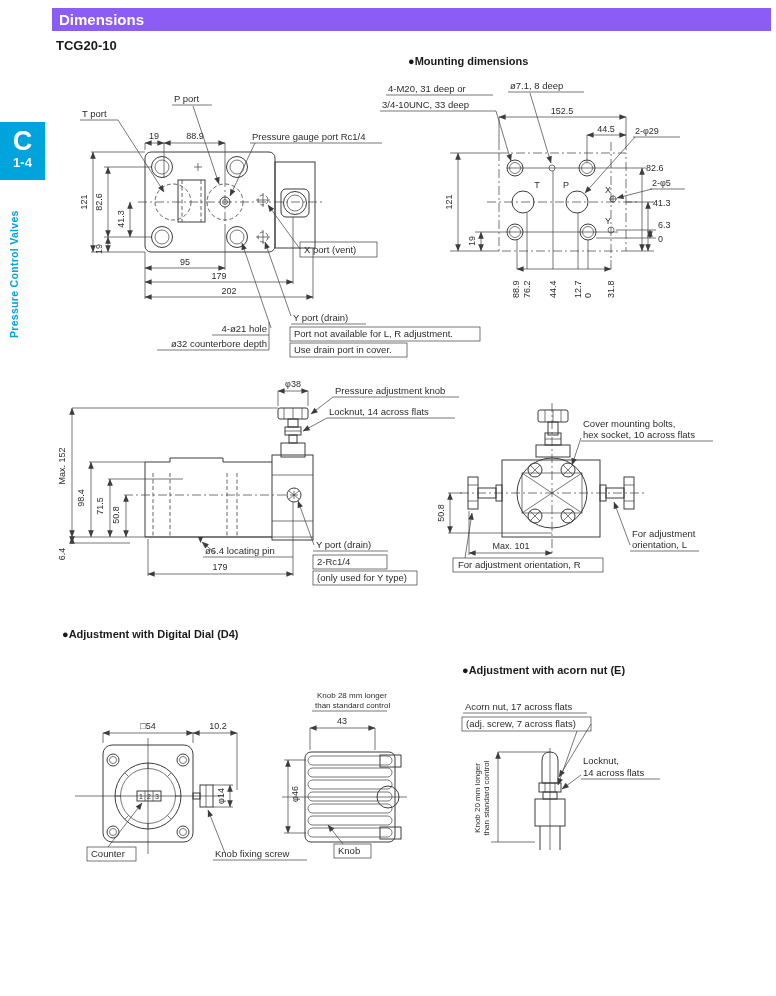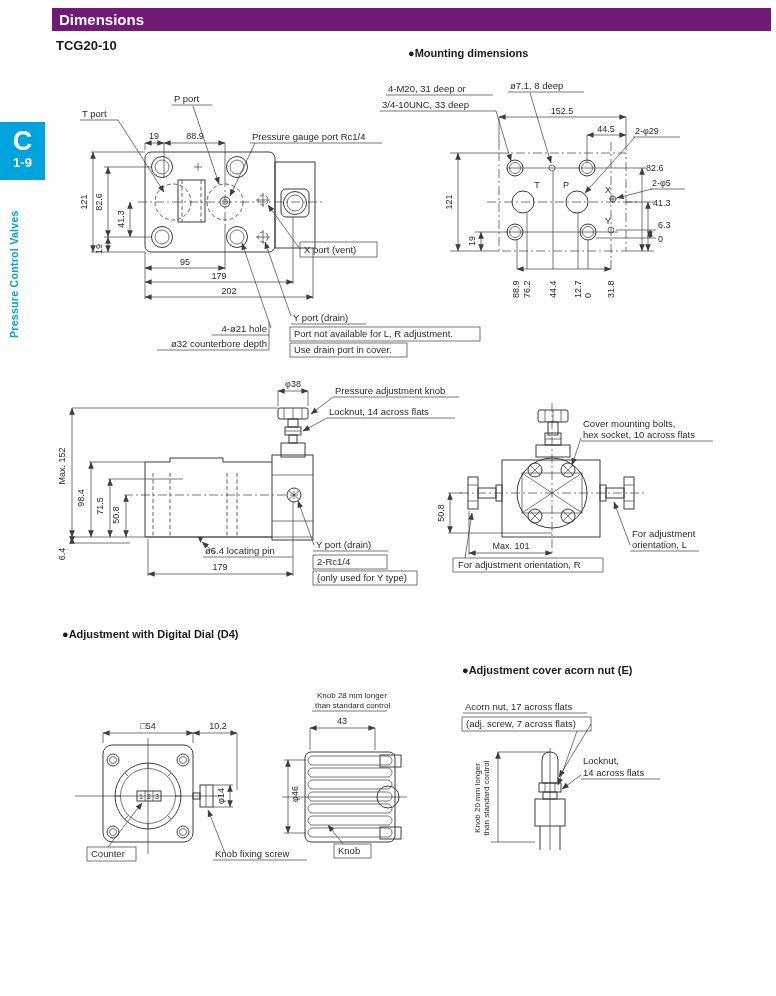--- a/index.html
+++ b/index.html
@@ -1,18 +1,18 @@
 <!DOCTYPE html>
 <html><head>
 <meta charset="utf-8">
 <style>
   html,body{margin:0;padding:0;background:#fff;}
   .page{position:relative;width:776px;height:996px;background:#fff;overflow:hidden;
         font-family:"Liberation Sans",sans-serif;color:#222;}
-  .hdr-bar{position:absolute;left:52px;top:8px;width:719px;height:23px;background:#701a75;
+  .hdr-bar{position:absolute;left:52px;top:8px;width:719px;height:23px;background:#8b5cf6;
            color:#fff;font-weight:bold;font-size:15px;line-height:23px;padding-left:7px;box-sizing:border-box;}
   .model{position:absolute;left:56px;top:38px;font-weight:bold;font-size:13px;color:#1a1a1a;}
   .tab{position:absolute;left:0;top:122px;width:45px;height:58px;background:#00a4dd;color:#fff;
        text-align:center;font-weight:bold;}
   .tab .big{font-size:27px;line-height:30px;margin-top:4px;}
   .tab .small{font-size:13px;line-height:14px;}
   .vcat{position:absolute;left:8px;top:188px;height:150px;writing-mode:vertical-rl;transform:rotate(180deg);
         color:#00a4dd;font-weight:bold;font-size:10.5px;letter-spacing:0.3px;}
   .sec-h{position:absolute;font-weight:bold;font-size:11px;color:#1a1a1a;}
   svg{position:absolute;overflow:visible;}
@@ -38,27 +38,27 @@
     </defs>
   </svg>
 
   <div class="hdr-bar">
     <span>Dimensions</span>
   </div>
   <div class="model">TCG20-10</div>
 
   <div class="tab">
     <div class="big">C</div>
-    <div class="small">1-9</div>
+    <div class="small">1-4</div>
   </div>
   <div class="vcat">Pressure Control Valves</div>
 
-  <div class="sec-h" style="left:408px;top:47px;">●Mounting dimensions</div>
+  <div class="sec-h" style="left:408px;top:55px;">●Mounting dimensions</div>
   <div class="sec-h" style="left:62px;top:628px;">●Adjustment with Digital Dial (D4)</div>
-  <div class="sec-h" style="left:462px;top:664px;">●Adjustment cover acorn nut (E)</div>
+  <div class="sec-h" style="left:462px;top:664px;">●Adjustment with acorn nut (E)</div>
 
   <svg style="left:60px;top:86px;" width="430" height="280">
     <g>
       <rect class="ln" x="85" y="66" width="130" height="100" rx="6"></rect>
       <rect class="ln" x="215" y="76" width="40" height="86"></rect>
       <rect class="ln" x="221" y="103" width="28" height="28" rx="5"></rect>
       <circle class="ln" cx="235" cy="117" r="11.5"></circle>
         <circle class="lnt" cx="235" cy="117" r="8"></circle>
       <circle class="ln" cx="102" cy="81" r="10.5"></circle>
         <circle class="lnt" cx="102" cy="81" r="7"></circle>

